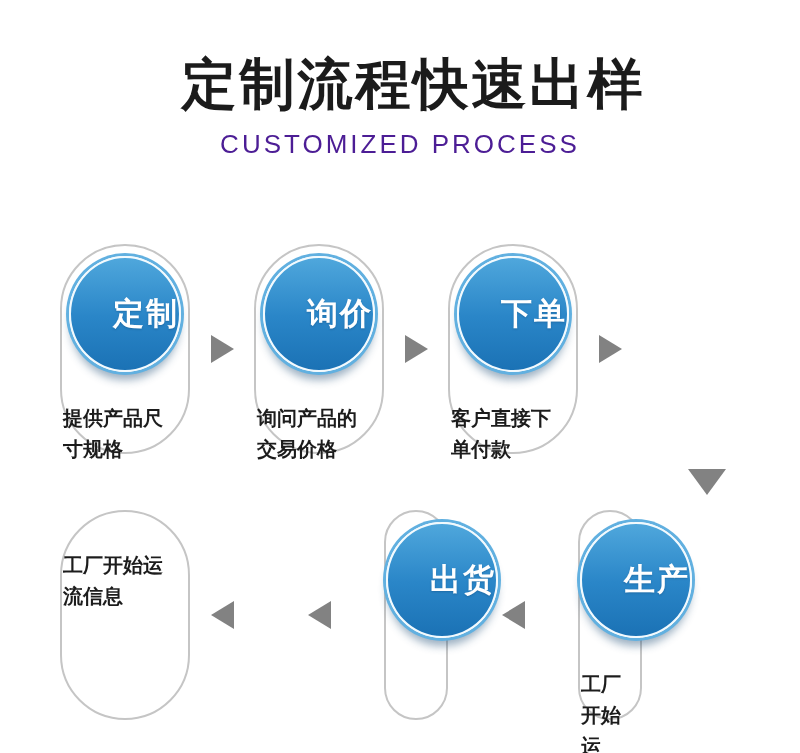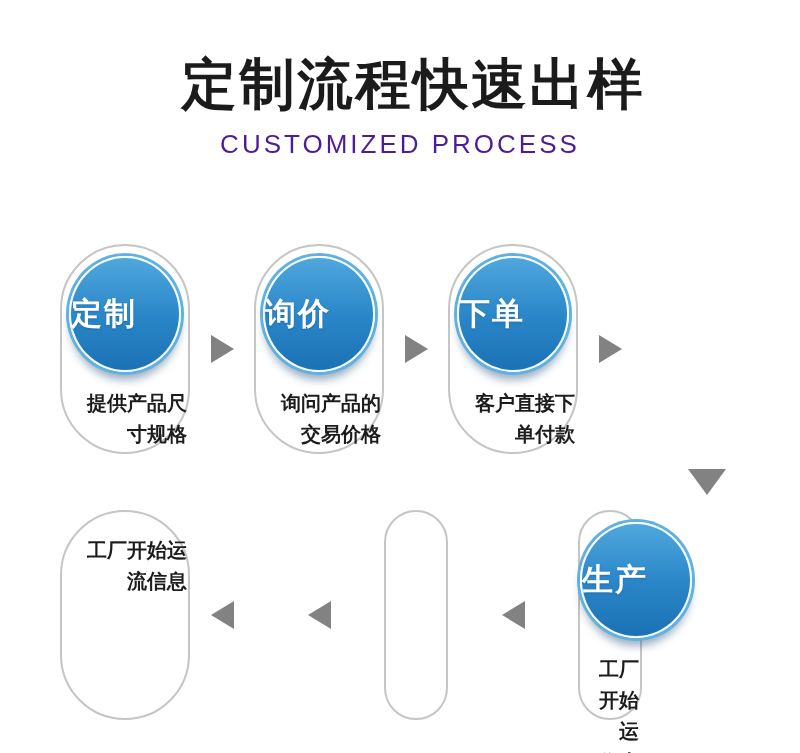--- a/index.html
+++ b/index.html
@@ -67,38 +67,38 @@
     border-radius: 50%;
     border: 2px solid var(--circle-ring-inner, #f2fafe);
     background: linear-gradient(180deg,
       var(--circle-blue-top, #4fa7dc) 0%,
       var(--circle-blue-mid, #2a86c8) 52%,
       var(--circle-blue-bottom, #1b72b5) 100%);
     box-shadow: 0 0 0 3px var(--circle-ring-outer, #61b0e0),
                 0 9px 9px -1px rgba(35, 80, 120, 0.45);
     display: flex;
     align-items: center;
-    justify-content: flex-start;
+    justify-content: flex-end;
   }
   .circle-label {
     color: #ffffff;
     font-size: 31px;
     font-weight: 700;
     letter-spacing: 2px;
     text-shadow: 0 1px 2px rgba(0,40,80,0.25);
   }
   .desc {
-    margin-top: 16px;
+    margin-top: 31px;
     padding: 0 1px;
     font-size: 20px;
     font-weight: 700;
     line-height: 1.55;
     color: var(--desc-color, #1c1c1c);
     white-space: pre-line;
-    text-align: right;
+    text-align: left;
   }
 
   
   .arrow-cell {
     display: flex;
     align-items: center;
     justify-content: center;
   }
   .tri { width: 0; height: 0; display: block; }
   .tri-right {
@@ -192,20 +192,23 @@
       <div class="arrow-cell">
         <span class="tri tri-left"></span>
       </div>
 
 
       <div class="arrow-cell">
         <span class="tri tri-left"></span>
       </div>
 
       <div class="pill">
+        <div class="circle">
+          <span class="circle-label">出货</span>
+        </div>
       </div>
 
       <div class="arrow-cell">
         <span class="tri tri-left"></span>
       </div>
 
       <div class="pill">
         <div class="circle">
           <span class="circle-label">生产</span>
         </div>

